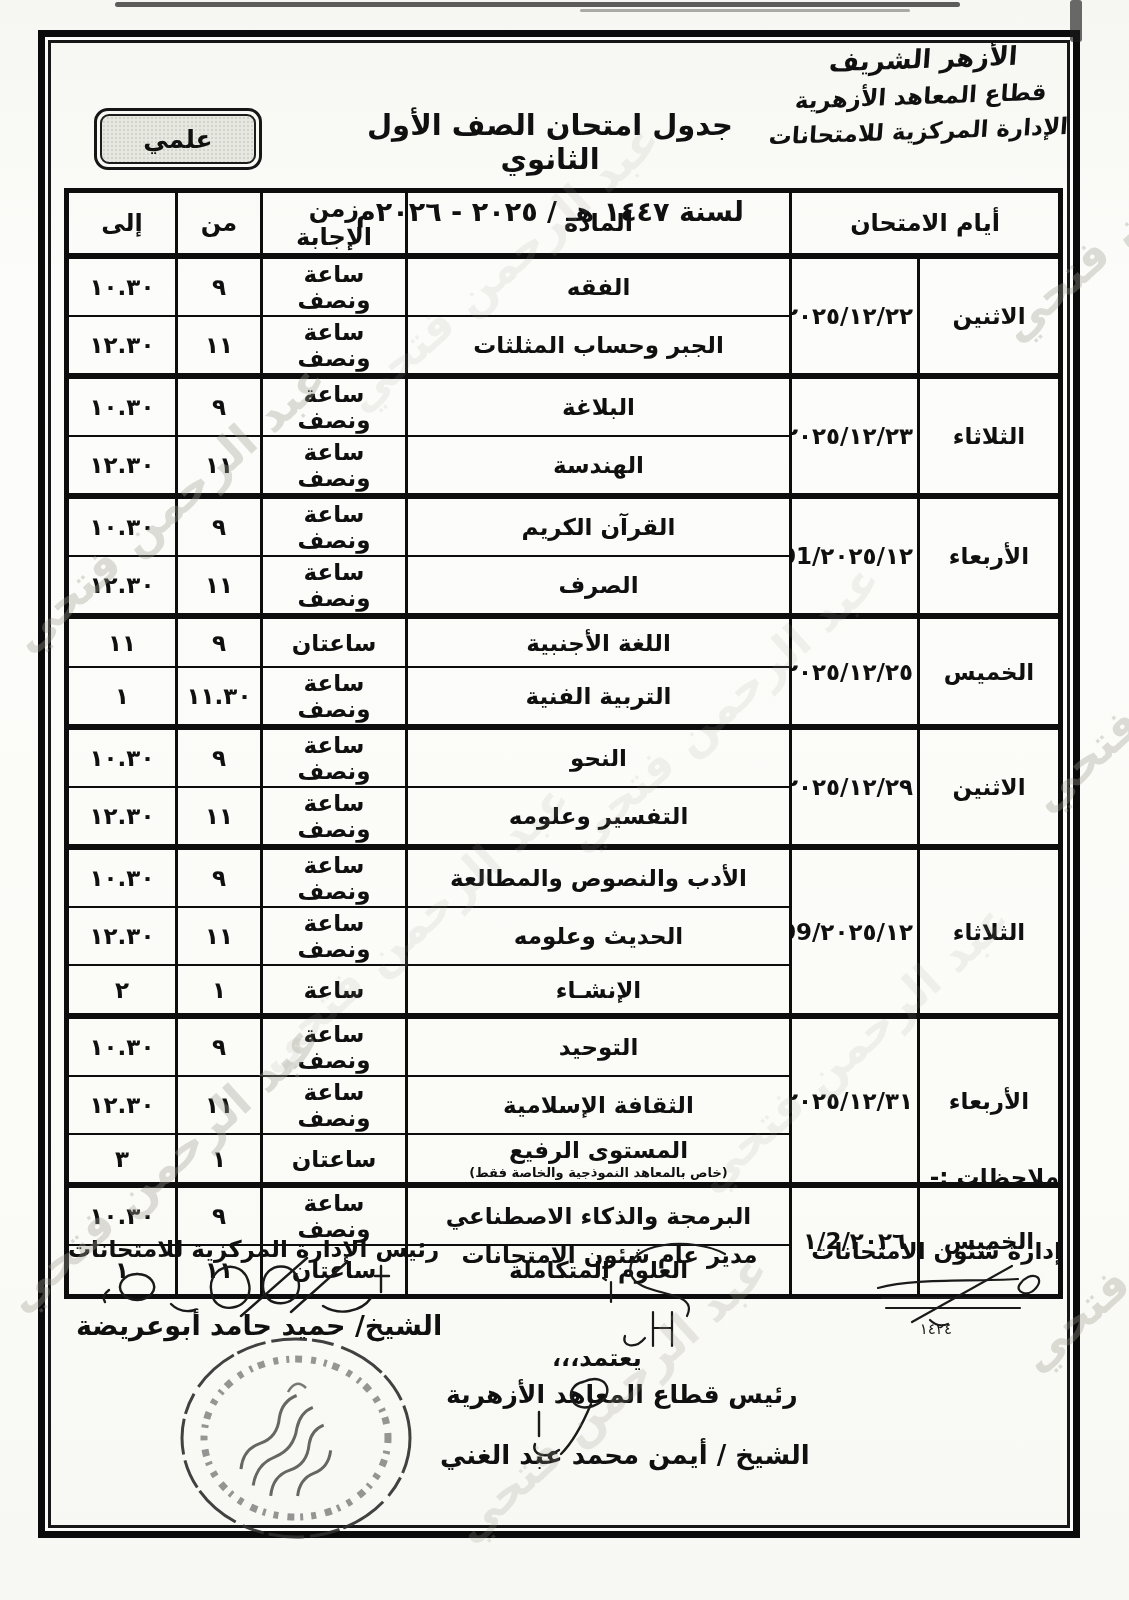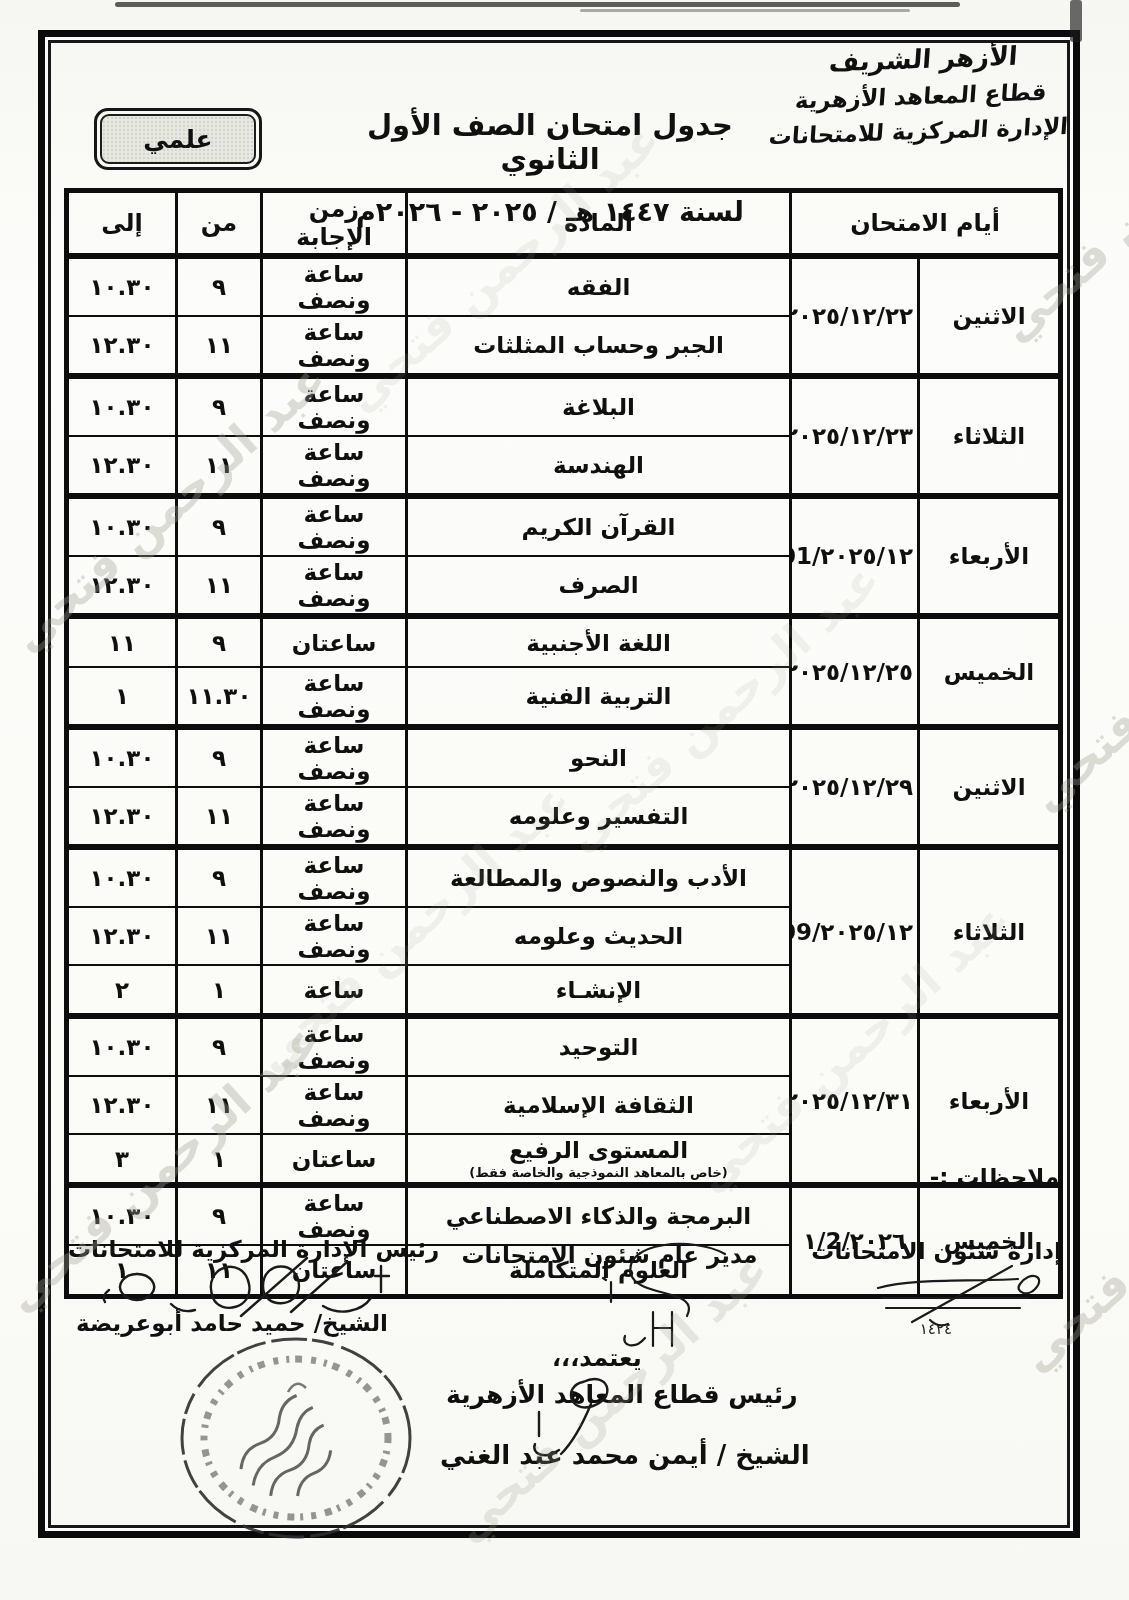--- a/index.html
+++ b/index.html
@@ -66,21 +66,21 @@
   td.subject .subj-main{font-size:23px;line-height:1.15;}
   td.subject .subj-note{font-size:13px;line-height:1.1;margin-top:2px;}
 
   
   .notes-title{position:absolute;right:70px;top:1164px;font-size:23px;font-weight:bold;z-index:10;}
   .note-line{position:absolute;right:86px;top:1200px;font-size:22px;font-weight:bold;z-index:10;}
   .sig-title{position:absolute;font-size:23px;font-weight:bold;z-index:10;white-space:nowrap;}
   .sig-right-title{right:67px;top:1238px;}
   .sig-center-title{left:452px;top:1242px;width:315px;text-align:center;}
   .sig-left-title{left:68px;top:1236px;}
-  .sig-left-name{position:absolute;left:76px;top:1310px;font-size:23px;font-weight:bold;z-index:10;white-space:nowrap;}
+  .sig-left-name{position:absolute;left:76px;top:1310px;font-size:27px;font-weight:bold;z-index:10;white-space:nowrap;}
   .approve-word{position:absolute;left:552px;top:1344px;font-size:24px;font-weight:bold;z-index:10;}
   .approve-title{position:absolute;left:446px;top:1380px;font-size:25px;font-weight:bold;z-index:10;white-space:nowrap;}
   .approve-name{position:absolute;left:440px;top:1440px;font-size:26px;font-weight:bold;z-index:10;white-space:nowrap;}
 
   .sig-svg{position:absolute;z-index:20;pointer-events:none;}
   .stamp-svg{position:absolute;left:170px;top:1332px;z-index:40;pointer-events:none;opacity:.9;}
 
   
   .wm{position:absolute;z-index:60;pointer-events:none;font-weight:bold;color:#a09f93;
       transform:rotate(-42deg);white-space:nowrap;font-size:46px;}

